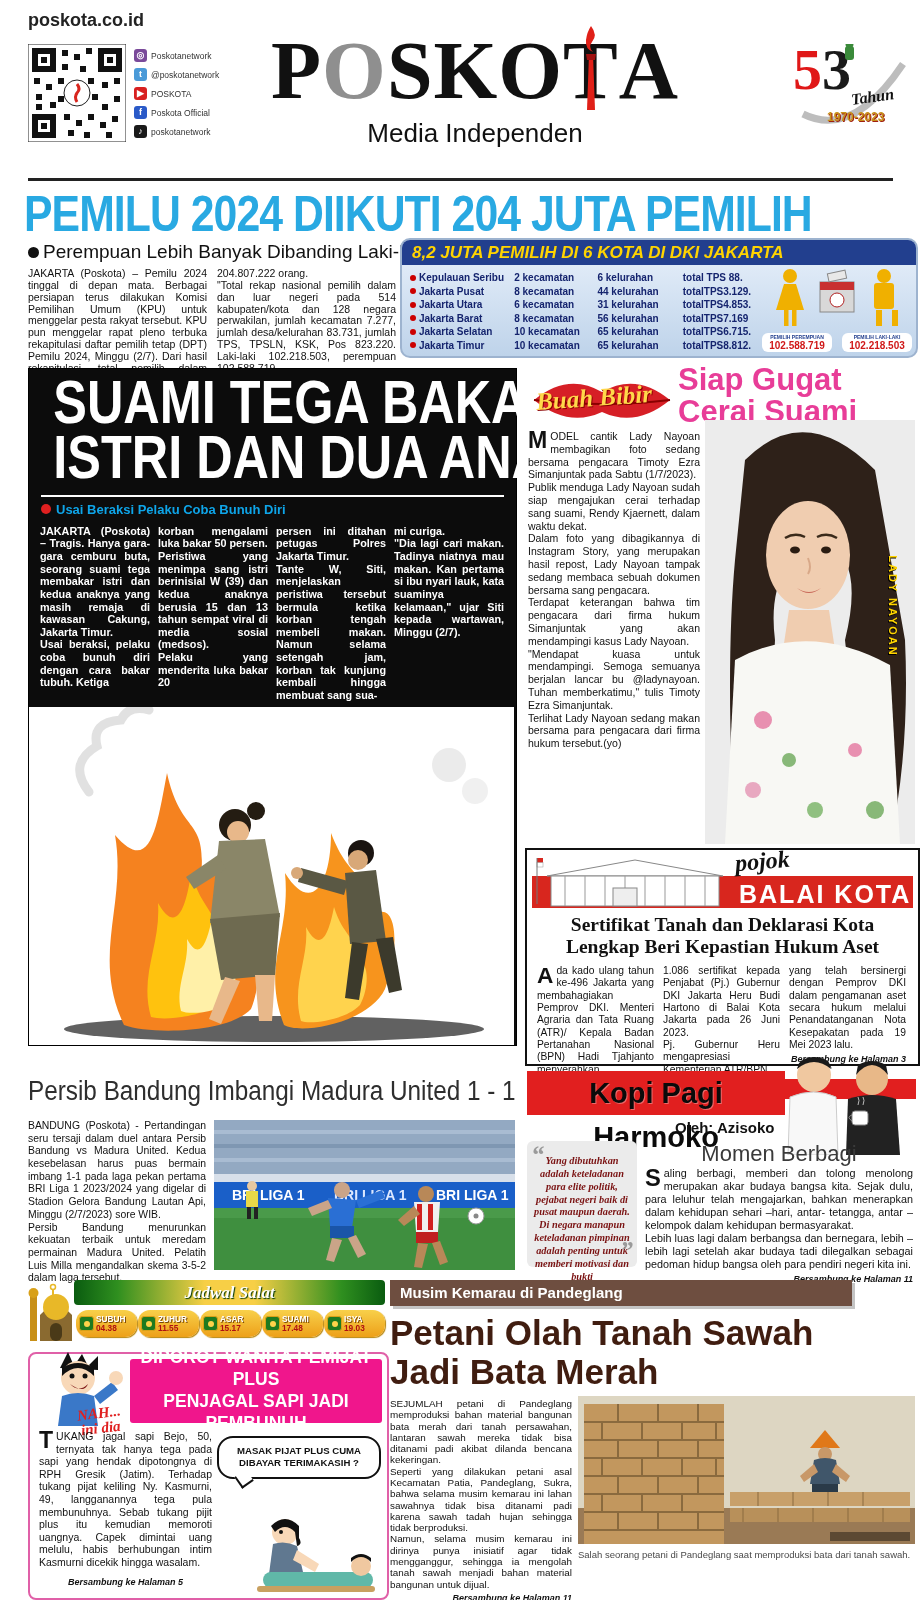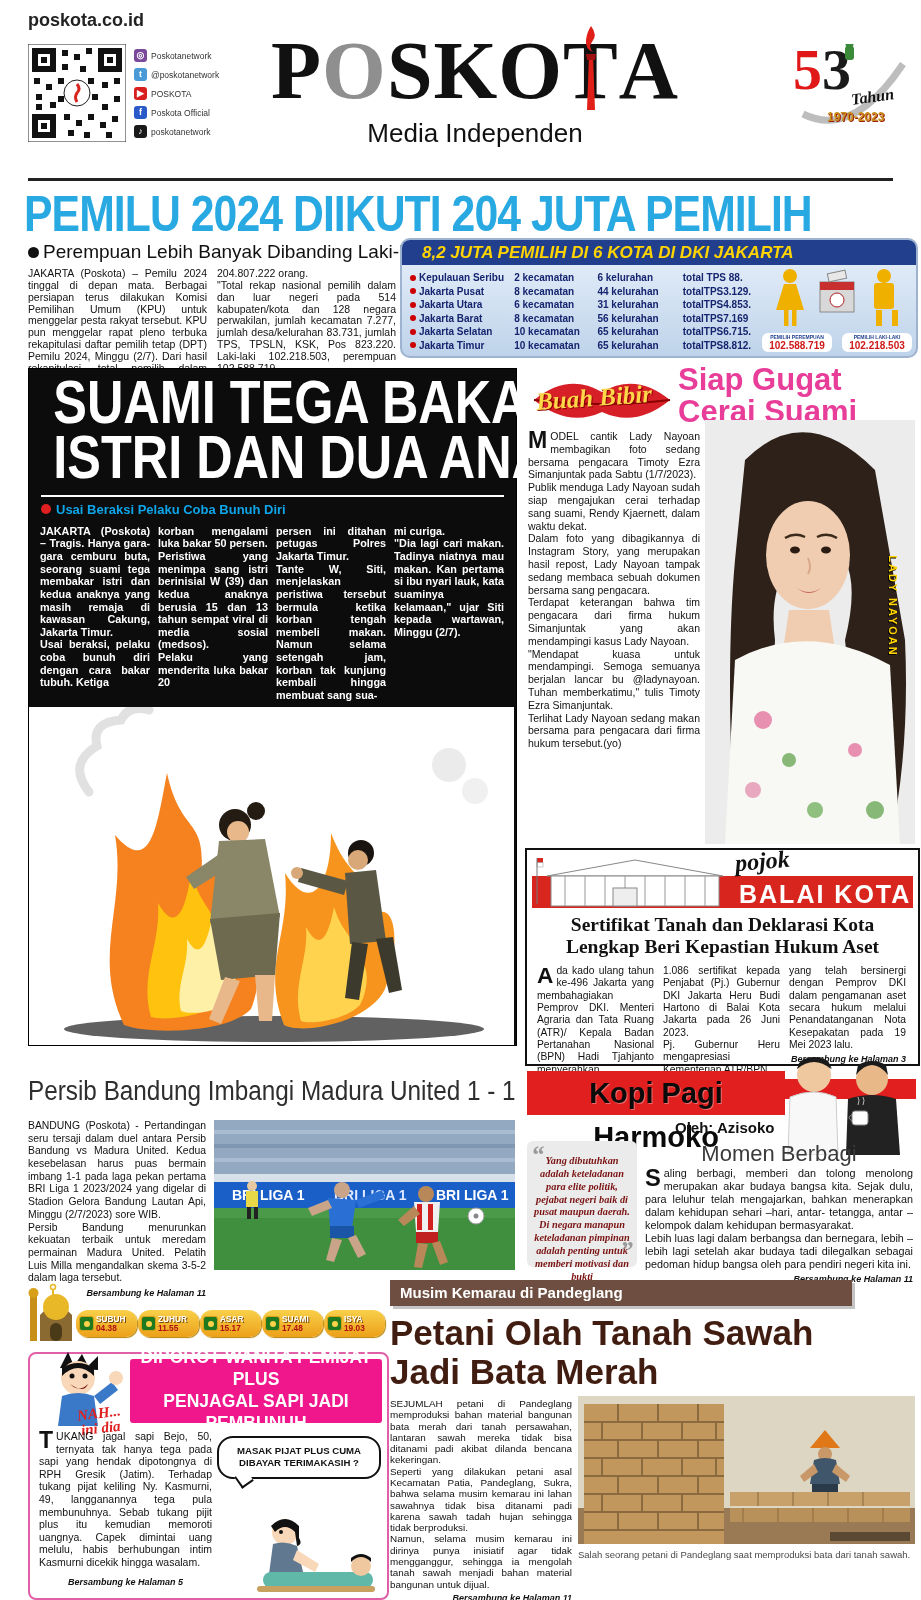--- a/index.html
+++ b/index.html
@@ -41,21 +41,21 @@
           white-space:nowrap;letter-spacing:-1px;transform:scale(.95,1.12);transform-origin:left top;}
   .lead-sub{left:28px;top:241px;font-size:19px;color:#111;display:flex;align-items:center;gap:4px;}
   .dot{width:11px;height:11px;border-radius:50%;background:#111;display:inline-block;}
   .lead-cols{left:28px;top:268px;width:368px;display:flex;gap:10px;}
   .lead-col{width:179px;font-size:10.5px;line-height:1.13;}
 
   
   .dki{left:400px;top:238px;width:514px;height:116px;border-radius:10px;
        background:linear-gradient(#e9f1fb,#bed3ea);border:2px solid #9db3cf;}
   .dki-head{height:25px;background:#223f8e;border-radius:8px 8px 0 0;color:#ffd400;
-            font-style:italic;font-weight:bold;font-size:17px;line-height:25px;padding-left:20px;}
+            font-style:italic;font-weight:bold;font-size:17px;line-height:25px;padding-left:10px;}
   .dki-rows{position:absolute;left:8px;top:31px;width:352px;}
   .dki-row{display:flex;align-items:center;height:13.5px;font-size:10px;font-weight:bold;color:#15246e;}
   .rdot{width:6px;height:6px;border-radius:50%;background:#cc0000;margin-right:3px;flex:none;}
   .c-area{width:96px;}.c-kec{width:84px;}.c-kel{width:86px;}.c-tps{width:80px;}
   .dki-g{position:absolute;right:4px;top:28px;width:150px;height:84px;}
   .dki-lab{position:absolute;bottom:0;width:70px;background:#fff;border-radius:6px;text-align:center;padding:1px 0;}
   .dki-lab .t{font-size:5px;font-weight:bold;color:#223f8e;}
   .dki-lab .v{font-size:10px;font-weight:bold;color:#d01818;}
 
   
@@ -549,20 +549,21 @@
   <div class="abs js">
     <svg class="abs" style="left:0;top:2px" width="46" height="63" viewBox="0 0 46 63">
       <rect x="2" y="14" width="7" height="46" fill="#c89018"></rect>
       <circle cx="5.5" cy="12" r="5" fill="#d8a018"></circle>
       <path d="M12 34 Q28 16 44 34 L44 60 L12 60 Z" fill="#8a6a30"></path>
       <circle cx="28" cy="26" r="13" fill="#e8b828"></circle>
       <rect x="24" y="8" width="2" height="8" fill="#e8b828"></rect>
       <circle cx="25" cy="6" r="2.5" fill="none" stroke="#e8b828" stroke-width="1.5"></circle>
       <rect x="22" y="42" width="12" height="18" rx="6" fill="#4a3a18"></rect>
     </svg>
+    <div class="js-banner">Jadwal Salat</div>
     <div class="js-pills">
       <div class="pill">
           <span class="picon">
             <i></i>
           </span>
           <span>
             <div class="pname">SUBUH</div>
             <div class="ptime">04.38</div>
           </span>
         </div>

